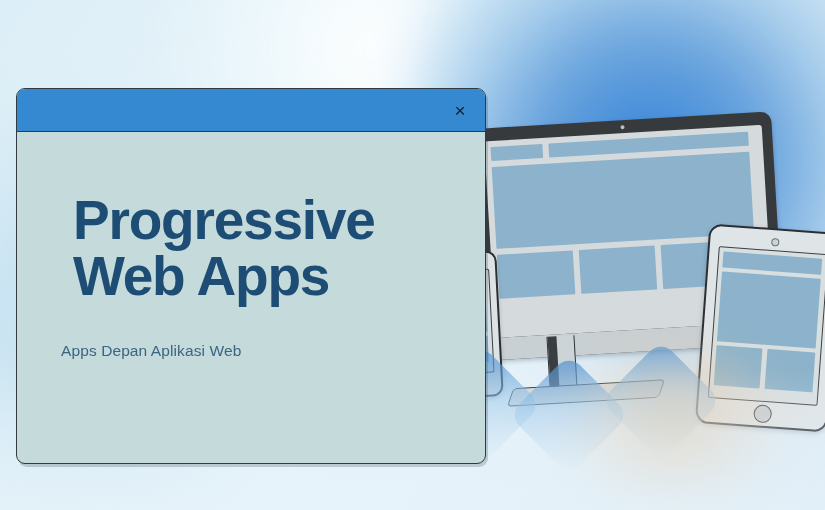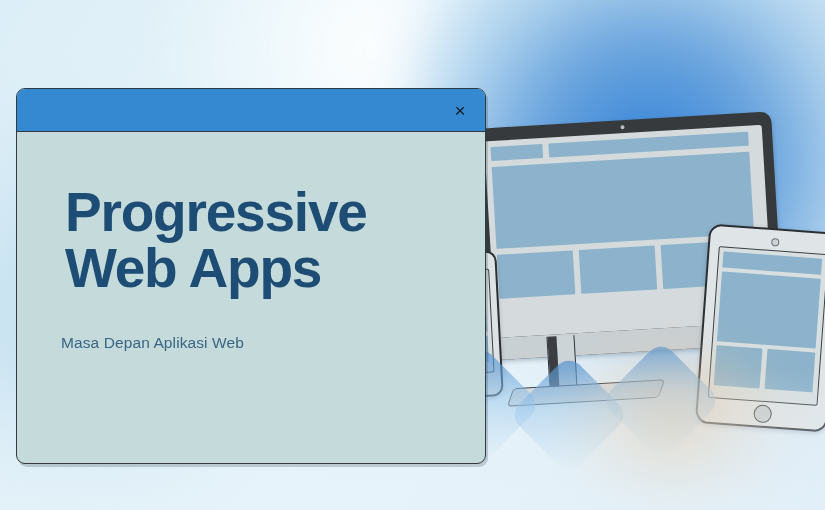--- a/index.html
+++ b/index.html
@@ -302,21 +302,21 @@
     line-height: 1;
     cursor: pointer;
   }
   .card-body {
     position: relative;
     height: calc(100% - 44px);
     padding: 48px 0 0 44px;
     box-sizing: border-box;
   }
   .card-title {
-    margin: 4px;
+    margin: 12px;
     font-size: 55px;
     font-weight: 700;
     line-height: 1.02;
     letter-spacing: -1.2px;
     color: #1d4d74;
     white-space: pre-line;
   }
   .card-subtitle {
     margin: 38px 0 0 0;
     font-size: 15.5px;
@@ -385,17 +385,17 @@
   <div class="blob-warm"></div>
   <div class="blob-bottom-light"></div>
 
   <div class="card">
     <div class="card-titlebar">
       <div class="close-btn">×</div>
     </div>
     <div class="card-body">
       <h1 class="card-title">Progressive
 Web Apps</h1>
-      <p class="card-subtitle">Masa Depan Aplikasi Web</p>
+      <p class="card-subtitle">Apps Depan Aplikasi Web</p>
     </div>
   </div>
 
 </div>
 
 </body></html>

